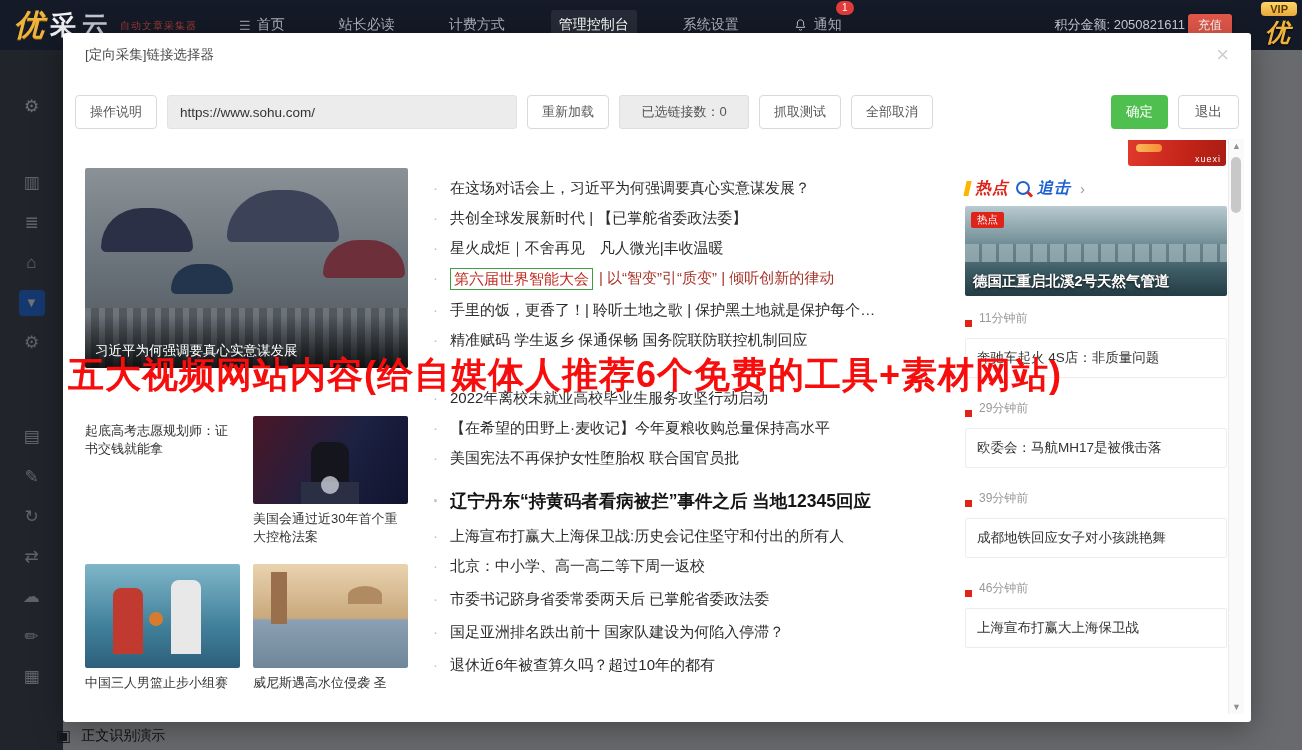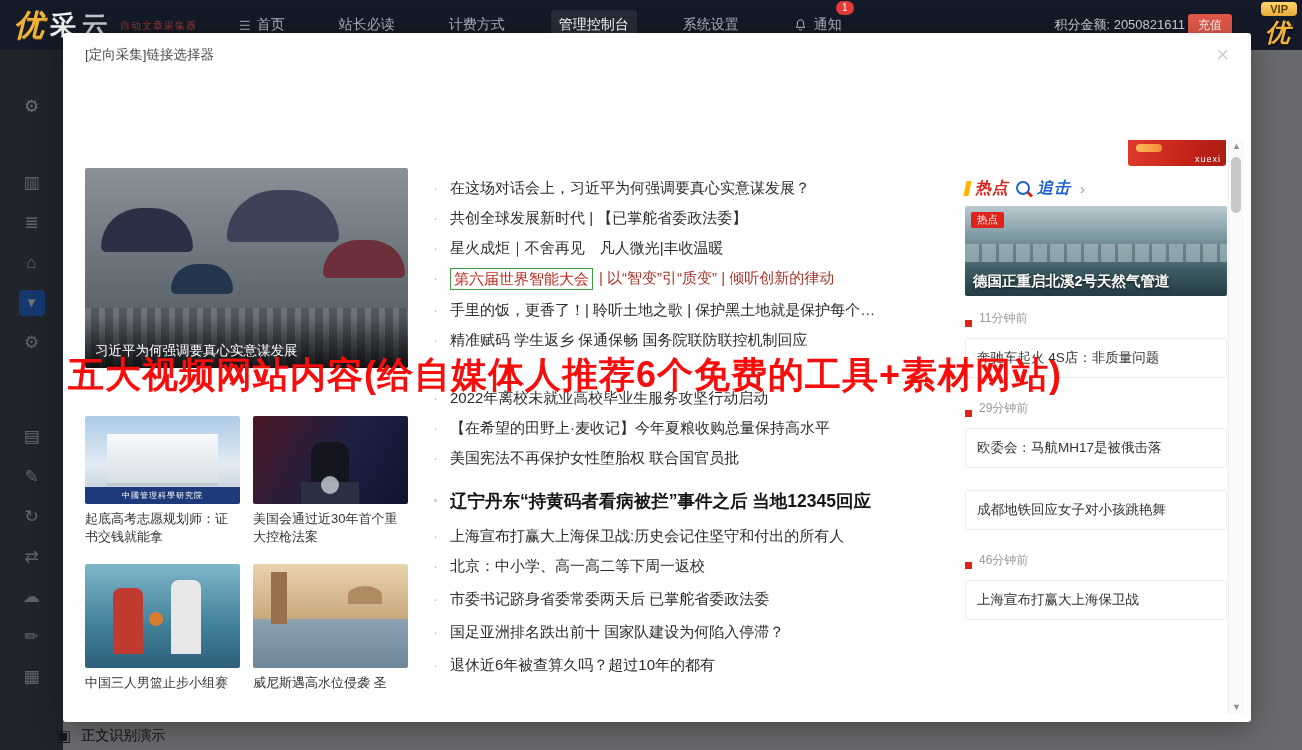--- a/index.html
+++ b/index.html
@@ -224,42 +224,48 @@
   <span>正文识别演示</span>
 </div>
 
 <div class="dim-overlay"></div>
 
 <div class="modal">
   <div class="modal-header">
     <span class="modal-title">[定向采集]链接选择器</span>
     <span class="modal-close">×</span>
   </div>
+  <div class="toolbar">
+    <button class="tb-btn">操作说明</button>
+    <input class="url-input" value="https://www.sohu.com/" style="">
+    <button class="tb-btn">重新加载</button>
+    <div class="count-box">已选链接数：0</div>
+    <button class="tb-btn">抓取测试</button>
+    <button class="tb-btn">全部取消</button>
+    <button class="confirm-btn">确定</button>
+    <button class="exit-btn">退出</button>
+  </div>
 
   <div class="page-frame">
     <div class="partial-banner">
       <span class="spark"></span>
       <span class="xuexi">xuexi</span>
     </div>
 
     <div class="col-left">
       <div class="main-photo">
         <span class="refl"></span>
         <span class="umb u1"></span>
         <span class="umb u2"></span>
         <span class="umb u3"></span>
         <span class="umb u4"></span>
         <div class="photo-cap">习近平为何强调要真心实意谋发展</div>
       </div>
       <div class="card-row">
         <div class="card">
-          <div class="thumb img-institute">
-            <span class="bld"></span>
-            <span class="ilabel">中國管理科學研究院</span>
-          </div>
           <div class="cap">起底高考志愿规划师：证书交钱就能拿</div>
         </div>
         <div class="card">
           <div class="thumb img-biden">
             <span class="fig"></span>
             <span class="podium"></span>
             <span class="seal"></span>
           </div>
           <div class="cap">美国会通过近30年首个重大控枪法案</div>
         </div>
@@ -368,20 +374,24 @@
         <div class="hot-title">奔驰车起火 4S店：非质量问题</div>
       </div>
       <div class="hot-item">
         <div class="hot-time">
             <span class="sq"></span>
             <span>29分钟前</span>
           </div>
         <div class="hot-title">欧委会：马航MH17是被俄击落</div>
       </div>
       <div class="hot-item">
+        <div class="hot-time">
+            <span class="sq"></span>
+            <span>39分钟前</span>
+          </div>
         <div class="hot-title">成都地铁回应女子对小孩跳艳舞</div>
       </div>
       <div class="hot-item">
         <div class="hot-time">
             <span class="sq"></span>
             <span>46分钟前</span>
           </div>
         <div class="hot-title">上海宣布打赢大上海保卫战</div>
       </div>
     </div>

